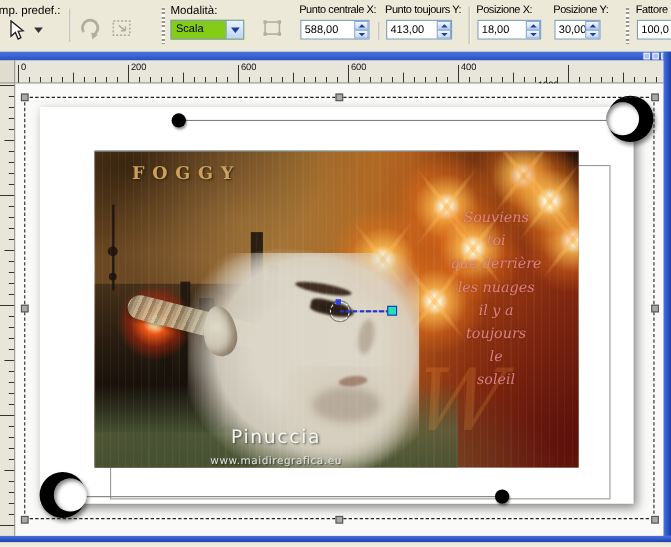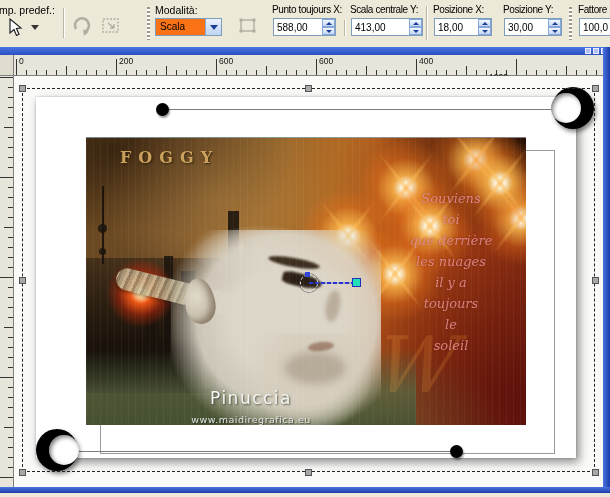--- a/index.html
+++ b/index.html
@@ -7,21 +7,21 @@
         font-family:"Liberation Sans",sans-serif;color:#000;}
   
   .toolbar{position:absolute;left:0;top:0;width:610px;height:47px;background:#ece9d8;}
   .tlabel{position:absolute;top:4px;font-size:10.5px;white-space:nowrap;color:#000;}
   .flabel{font-size:10px;letter-spacing:-0.4px;white-space:nowrap;color:#000;position:absolute;top:0;}
   .vsep{position:absolute;width:1px;background:#b9b6a8;border-right:1px solid #fff;}
   .grip{position:absolute;width:3px;background:repeating-linear-gradient(180deg,#9a9788 0 2px,#fff 2px 4px);}
   .toolbtn{position:absolute;width:24px;height:24px;top:15px;}
   .pickbtn{position:absolute;left:4px;top:16px;width:36px;height:24px;}
   .caret{position:absolute;left:27px;top:9px;width:0;height:0;border-left:4px solid transparent;border-right:4px solid transparent;border-top:5px solid #333;}
-  .combo{position:absolute;left:155px;top:18px;width:67px;height:18px;background:#f97316;border:1px solid #7f9db9;box-sizing:border-box;}
+  .combo{position:absolute;left:155px;top:18px;width:67px;height:18px;background:#84cc16;border:1px solid #7f9db9;box-sizing:border-box;}
   .combo-text{position:absolute;left:4px;top:2px;font-size:10px;}
   .combo-btn{position:absolute;right:0;top:0;width:15px;height:16px;background:linear-gradient(#eaf2ff,#bed4f2);border-left:1px solid #86a7dc;}
   .combo-btn i{position:absolute;left:4px;top:6px;width:0;height:0;border-left:4px solid transparent;border-right:4px solid transparent;border-top:5px solid #1c3f94;}
   .fieldgrp{position:absolute;top:4px;}
   .spin{position:absolute;top:14px;height:18px;background:#fff;border:1px solid #7f9db9;box-sizing:border-box;}
   .spin input{position:absolute;left:0;top:0;width:calc(100% - 15px);height:100%;border:0;font-family:"Liberation Sans",sans-serif;font-size:10px;padding:0 0 0 3px;outline:none;background:transparent;}
   .spin-btns{position:absolute;right:0;top:0;width:13px;height:16px;}
   .spin-btns span{position:absolute;left:0;width:13px;height:8px;background:linear-gradient(#f4f8ff,#c3d6f4);border:1px solid #86a7dc;box-sizing:border-box;}
   .spin-btns .up{top:0;} .spin-btns .dn{top:8px;}
   .spin-btns .up:before,.spin-btns .dn:before{content:"";position:absolute;left:3px;width:0;height:0;border-left:3px solid transparent;border-right:3px solid transparent;}
@@ -167,54 +167,54 @@
             <rect x="4" y="5" width="13" height="11" fill="none" stroke="#b1ae9f" stroke-width="1.4"></rect>
             <rect x="2.5" y="3.5" width="3" height="3" fill="#b1ae9f"></rect>
             <rect x="15.5" y="3.5" width="3" height="3" fill="#b1ae9f"></rect>
             <rect x="2.5" y="14.5" width="3" height="3" fill="#b1ae9f"></rect>
             <rect x="15.5" y="14.5" width="3" height="3" fill="#b1ae9f"></rect>
           </svg>
       </span>
     </div>
 
     <div class="fieldgrp" style="left:272px;width:72px;">
-      <div class="flabel">Punto toujours X:</div>
+      <div class="flabel">Punto centrale X:</div>
       <div class="spin" style="left:1px;width:63px;">
         <input readonly="" value="588,00" style="">
         <span class="spin-btns">
             <span class="up"></span>
             <span class="dn"></span>
           </span>
       </div>
     </div>
     <div class="vsep" style="left:344px;top:20px;height:16px;"></div>
     <div class="fieldgrp" style="left:350px;width:72px;">
-      <div class="flabel">Scala centrale Y:</div>
-      <div class="spin" style="left:1px;width:72px;">
+      <div class="flabel">Punto toujours Y:</div>
+      <div class="spin" style="left:1px;width:60px;">
         <input readonly="" value="413,00" style="">
         <span class="spin-btns">
             <span class="up"></span>
             <span class="dn"></span>
           </span>
       </div>
     </div>
     <div class="vsep" style="left:426px;top:6px;height:34px;"></div>
     <div class="fieldgrp" style="left:433px;width:64px;">
       <div class="flabel">Posizione X:</div>
       <div class="spin" style="left:1px;width:58px;text-decoration:underline;">
         <input readonly="" value="18,00" style="">
         <span class="spin-btns">
             <span class="up"></span>
             <span class="dn"></span>
           </span>
       </div>
     </div>
     <div class="fieldgrp" style="left:503px;width:64px;">
       <div class="flabel">Posizione Y:</div>
-      <div class="spin" style="left:1px;width:58px;text-decoration:underline;">
+      <div class="spin" style="left:1px;width:42px;text-decoration:underline;">
         <input readonly="" value="30,00" style="">
         <span class="spin-btns">
             <span class="up"></span>
             <span class="dn"></span>
           </span>
       </div>
     </div>
     <div class="grip" style="left:569px;top:7px;height:33px;"></div>
     <div class="fieldgrp" style="left:578px;width:40px;">
       <div class="flabel">Fattore</div>

